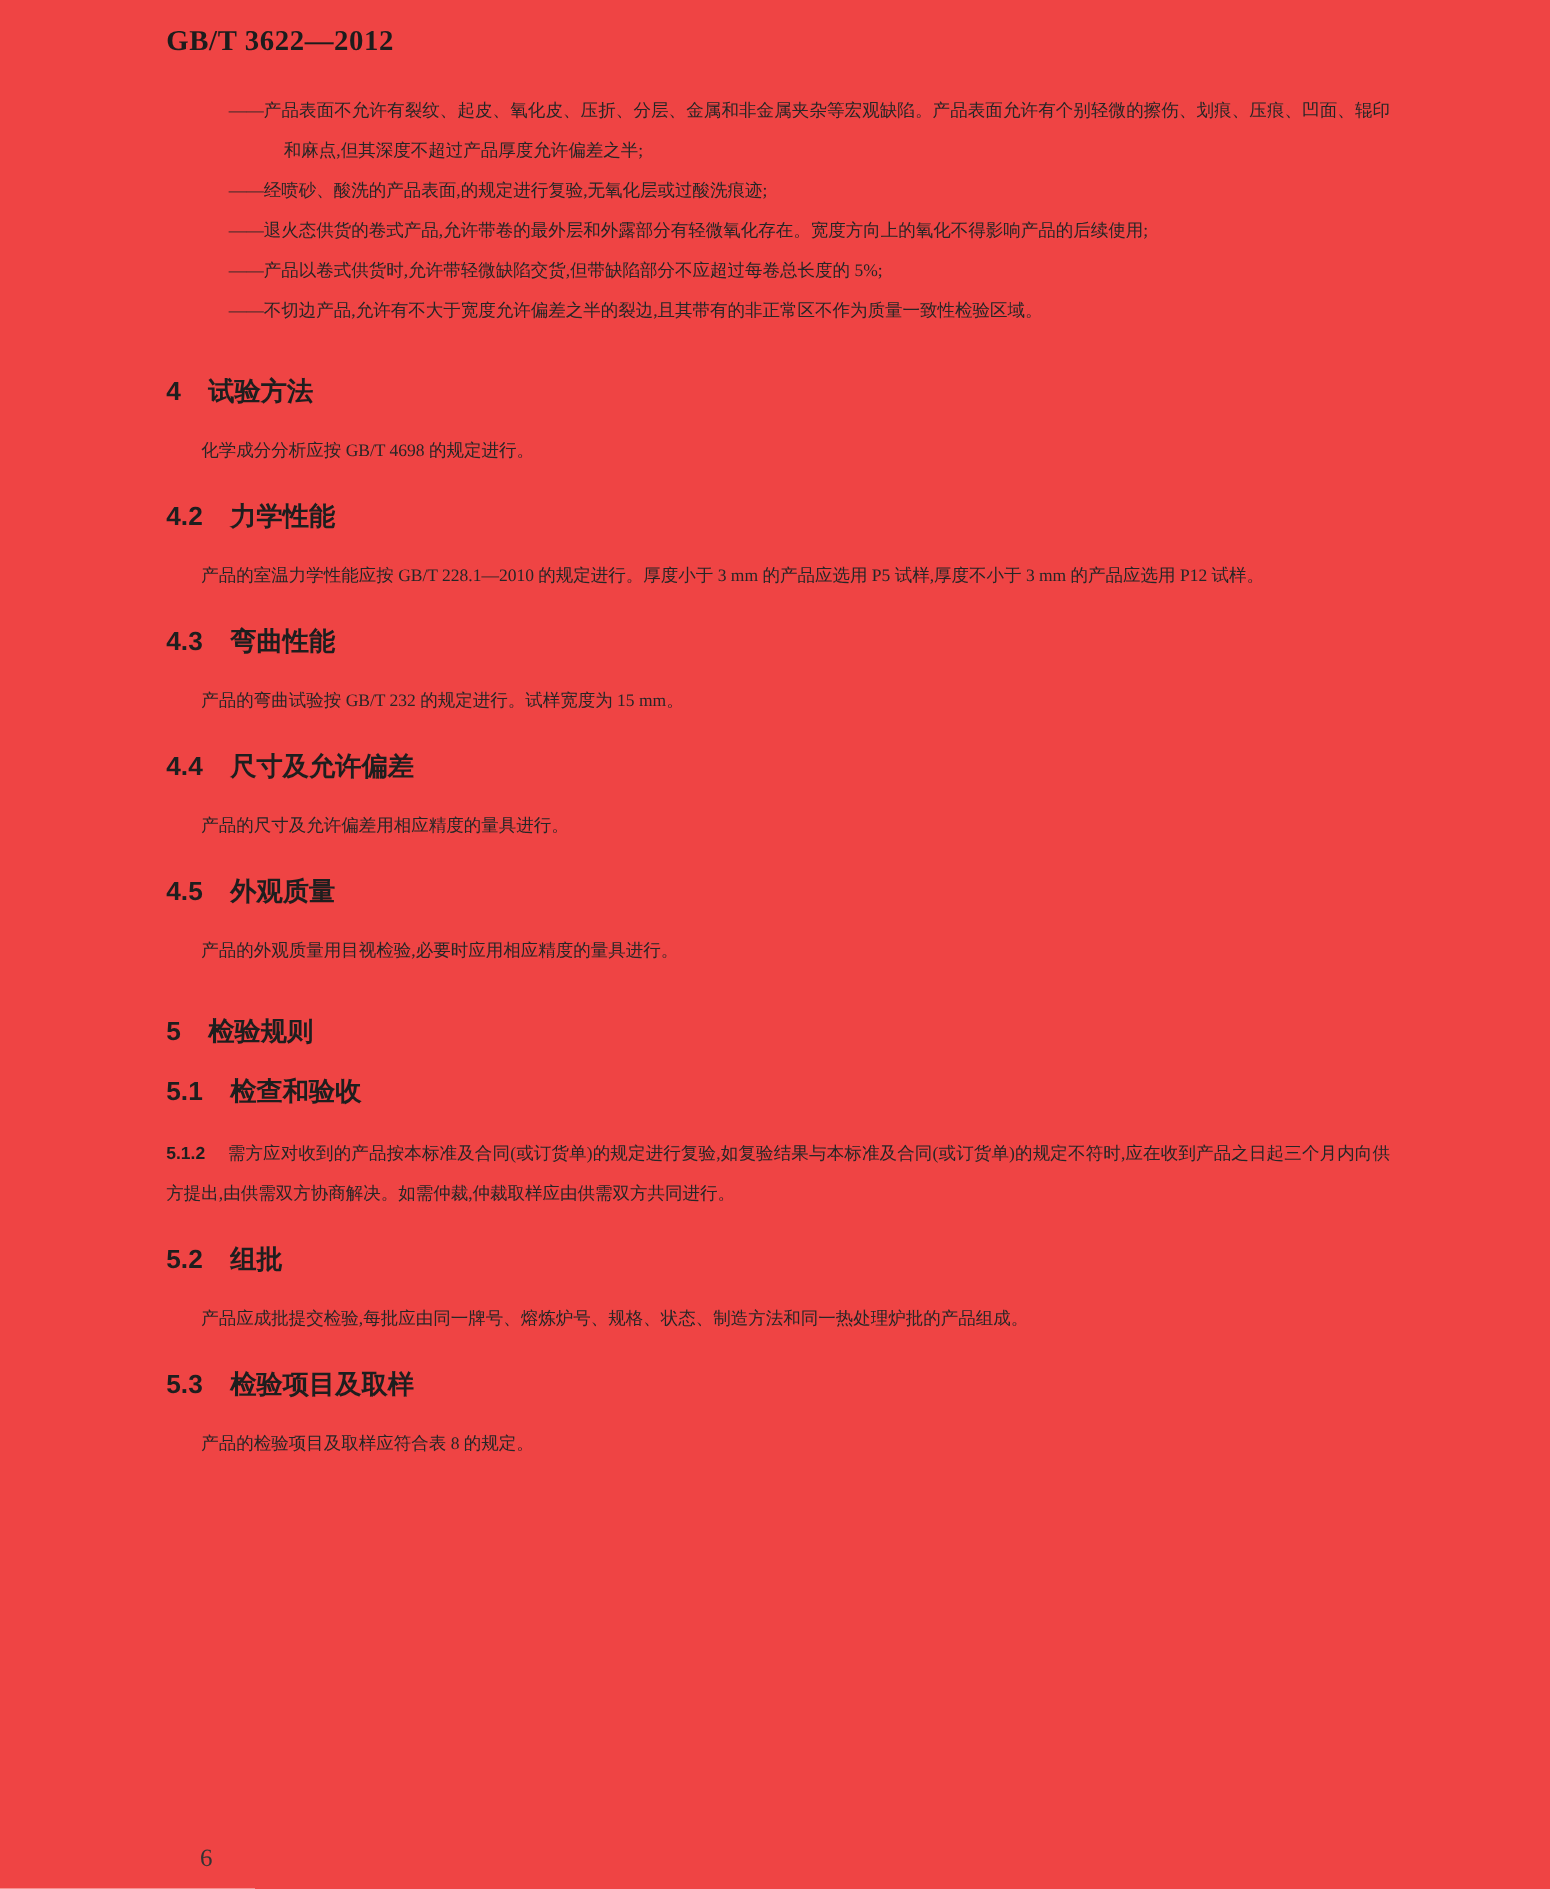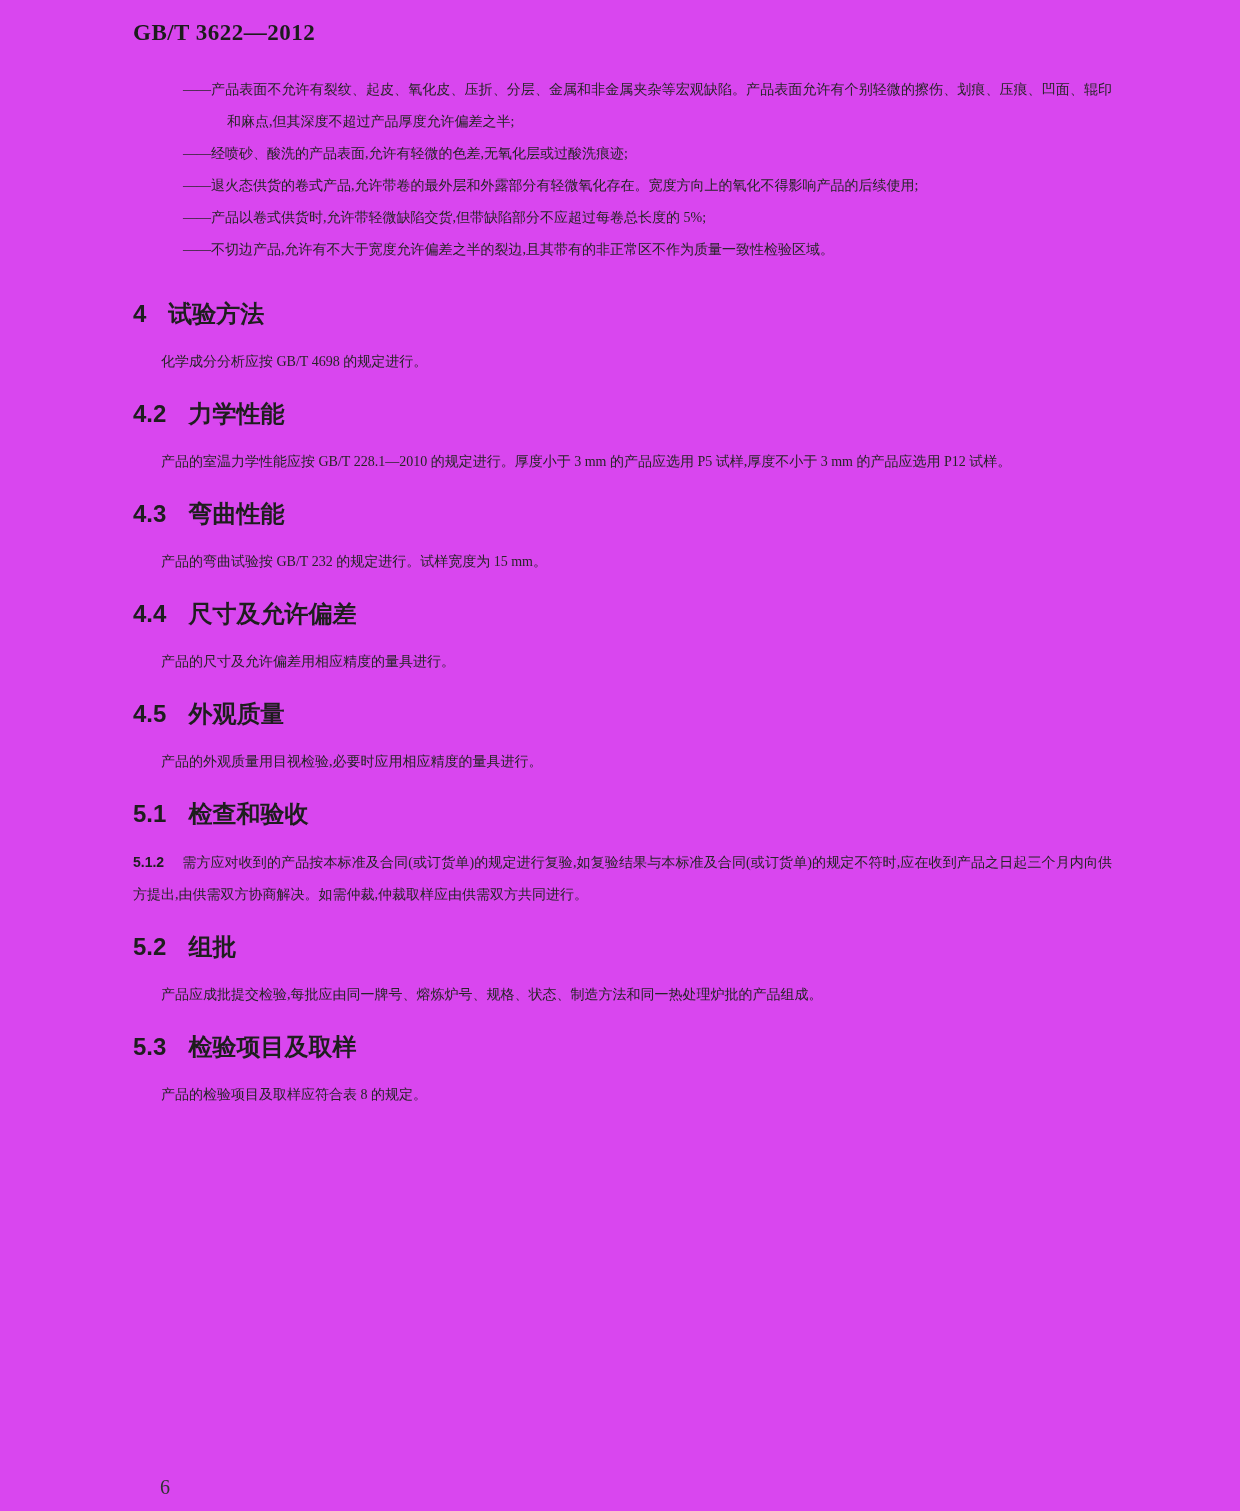--- a/index.html
+++ b/index.html
@@ -13,21 +13,21 @@
     overflow: hidden;
     color: #222222;
     font-family: "Liberation Serif", "DejaVu Serif", serif;
   }
   .page {
     position: relative;
     box-sizing: border-box;
     width: 1240px;
     height: 1511px;
     padding: 20px 128px 0 133px;
-    background: #d946ef;
+    background: #ef4444;
   }
   
   .page-header {
     height: 28px;
   }
   .std-no {
     font-family: "Liberation Serif", "DejaVu Serif", serif;
     font-weight: bold;
     font-size: 23px;
     letter-spacing: 0.5px;
@@ -47,21 +47,21 @@
   }
   .list-item {
     margin: 0;
     padding-left: 44px;
     text-indent: -44px;
   }
   
   .heading {
     font-family: "Liberation Sans", "DejaVu Sans", sans-serif;
     font-weight: bold;
-    font-size: 24px;
+    font-size: 21px;
     line-height: 24px;
     color: #1e1e1e;
     text-align: left;
   }
   .heading.lvl1 { margin-top: 36px; }
   .heading.lvl2 { margin-top: 24px; }
   .heading .h-num {
     display: inline-block;
     margin-right: 22px;
     font-family: "Liberation Sans", "DejaVu Sans", sans-serif;
@@ -98,21 +98,21 @@
 <body>
 
 <div class="page">
 
   <div class="page-header">
     <span class="std-no">GB/T 3622—2012</span>
   </div>
 
   <div class="defect-list body-text">
     <p class="list-item">——产品表面不允许有裂纹、起皮、氧化皮、压折、分层、金属和非金属夹杂等宏观缺陷。产品表面允许有个别轻微的擦伤、划痕、压痕、凹面、辊印和麻点,但其深度不超过产品厚度允许偏差之半;</p>
-    <p class="list-item">——经喷砂、酸洗的产品表面,允许有轻微的色差,无氧化层或过酸洗痕迹;</p>
+    <p class="list-item">——经喷砂、酸洗的产品表面,的规定进行复验,无氧化层或过酸洗痕迹;</p>
     <p class="list-item">——退火态供货的卷式产品,允许带卷的最外层和外露部分有轻微氧化存在。宽度方向上的氧化不得影响产品的后续使用;</p>
     <p class="list-item">——产品以卷式供货时,允许带轻微缺陷交货,但带缺陷部分不应超过每卷总长度的 5%;</p>
     <p class="list-item">——不切边产品,允许有不大于宽度允许偏差之半的裂边,且其带有的非正常区不作为质量一致性检验区域。</p>
   </div>
 
   <div class="heading lvl1">
     <span class="h-num">4</span><span>试验方法</span>
   </div>
 
   <p class="para body-text">化学成分分析应按 GB/T 4698 的规定进行。</p>
@@ -130,20 +130,23 @@
   <div class="heading lvl2">
     <span class="h-num">4.4</span><span>尺寸及允许偏差</span>
   </div>
   <p class="para body-text">产品的尺寸及允许偏差用相应精度的量具进行。</p>
 
   <div class="heading lvl2">
     <span class="h-num">4.5</span><span>外观质量</span>
   </div>
   <p class="para body-text">产品的外观质量用目视检验,必要时应用相应精度的量具进行。</p>
 
+  <div class="heading lvl1">
+    <span class="h-num">5</span><span>检验规则</span>
+  </div>
 
   <div class="heading lvl2">
     <span class="h-num">5.1</span><span>检查和验收</span>
   </div>
 
   <p class="clause body-text">
     <span class="clause-num">5.1.2</span><span>需方应对收到的产品按本标准及合同(或订货单)的规定进行复验,如复验结果与本标准及合同(或订货单)的规定不符时,应在收到产品之日起三个月内向供方提出,由供需双方协商解决。如需仲裁,仲裁取样应由供需双方共同进行。</span>
   </p>
 
   <div class="heading lvl2">

